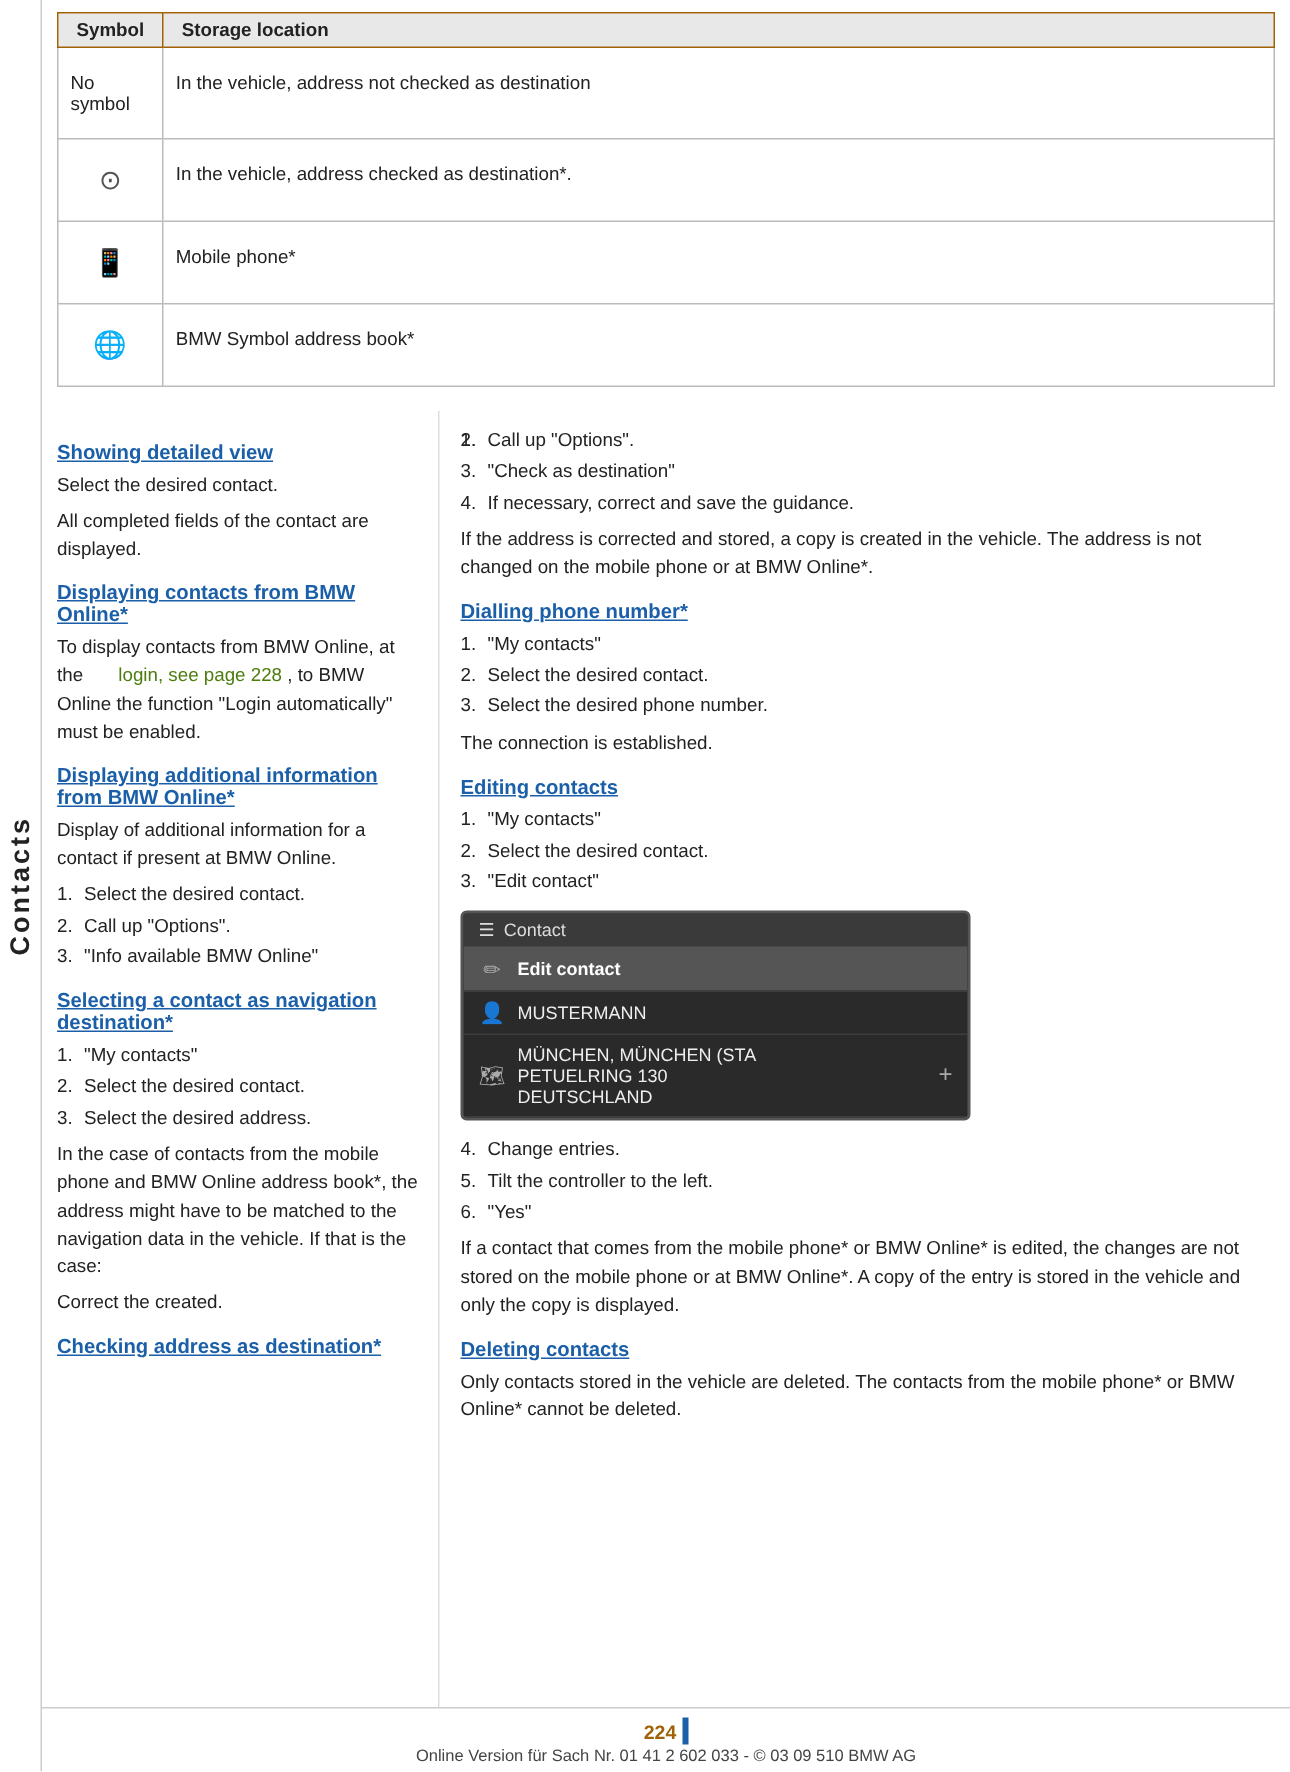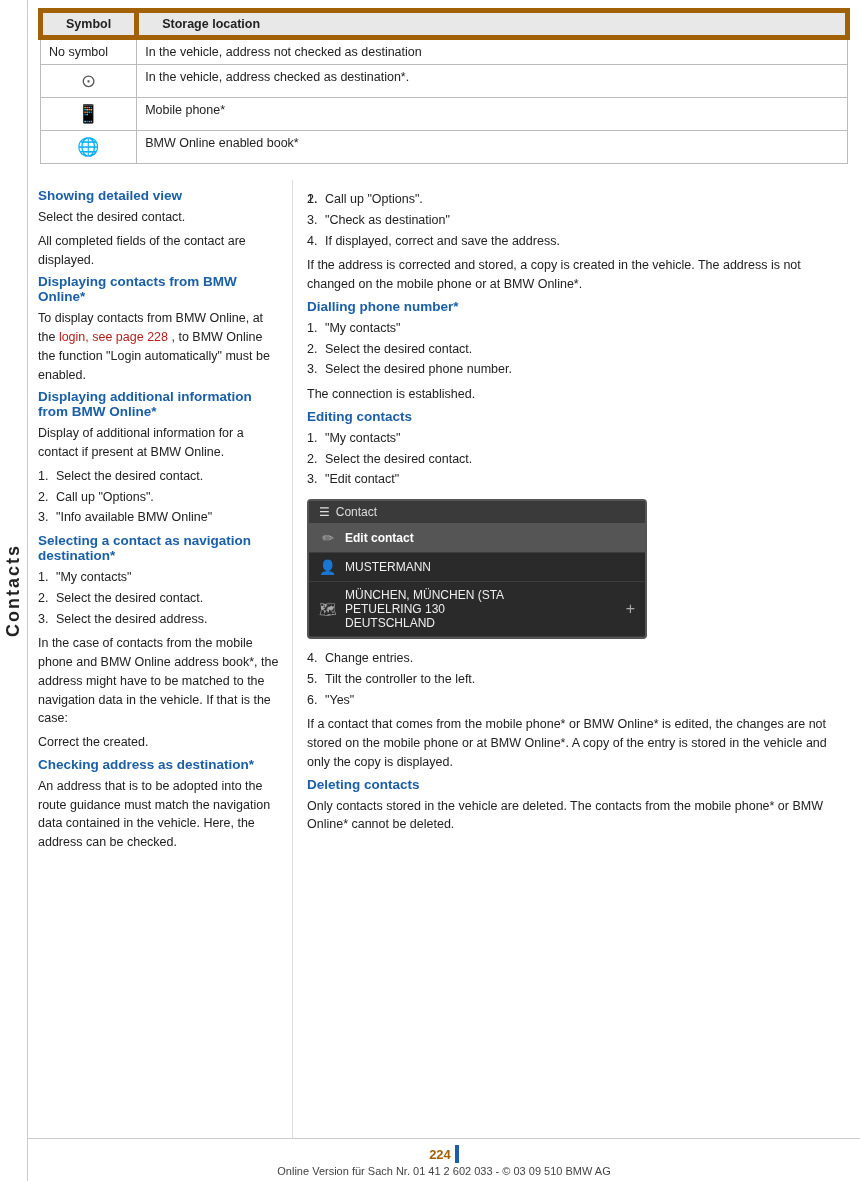--- a/index.html
+++ b/index.html
@@ -67,62 +67,64 @@
 
     
     .symbol-table {
       width: 100%;
       border-collapse: collapse;
       margin-bottom: 16px;
       font-size: 12.5px;
     }
     .symbol-table th {
       background: #e8e8e8;
-      border: 5px solid #a16207;
-      padding: 4px 23px;
+      border: 1px solid #a16207;
+      padding: 4px 12px;
       text-align: left;
       font-weight: bold;
     }
     .symbol-table td {
       border: 1px solid #bbb;
-      padding: 5px 8px;
+      padding: 16px 8px;
       vertical-align: top;
     }
     .symbol-table .icon-cell {
       text-align: center;
       width: 50px;
     }
     .symbol-icon {
       font-size: 18px;
       color: #555;
     }
 
     
     .section-heading {
       color: #1a5fa8;
       font-weight: bold;
       font-size: 13.5px;
       margin-bottom: 5px;
       margin-top: 14px;
     }
     .section-heading:first-child, .section-heading.first {
-      margin-top: 0;
+      margin-top: 12px;
+      text-decoration: underline;
     }
 
     
     .body-text {
       font-size: 12.5px;
       line-height: 1.5;
       margin-bottom: 5px;
       color: #222;
     }
 
     .link-text {
-      color: #b91c1c;
+      color: #4d7c0f;
       text-decoration: none;
+      margin-left: 20px;
     }
 
     
     .num-list {
       padding-left: 0;
       list-style: none;
       margin-bottom: 6px;
     }
     .num-list li {
       font-size: 12.5px;
@@ -261,21 +263,21 @@
           <tr>
             <td class="icon-cell">
               <span class="symbol-icon">📱</span>
             </td>
             <td>Mobile phone*</td>
           </tr>
           <tr>
             <td class="icon-cell">
               <span class="symbol-icon">🌐</span>
             </td>
-            <td>BMW Online enabled book*</td>
+            <td>BMW Symbol address book*</td>
           </tr>
         </tbody>
       </table>
     </div>
 
     <div class="columns">
 
       <div class="left-col">
 
         <div>
@@ -309,33 +311,32 @@
             <li><span class="num">1.</span><span>"My contacts"</span></li>
             <li><span class="num">2.</span><span>Select the desired contact.</span></li>
             <li><span class="num">3.</span><span>Select the desired address.</span></li>
           </ol>
           <p class="body-text">In the case of contacts from the mobile phone and BMW Online address book*, the address might have to be matched to the navigation data in the vehicle. If that is the case:</p>
           <p class="body-text">Correct the created.</p>
         </div>
 
         <div>
           <div class="section-heading">Checking address as destination*</div>
-          <p class="body-text">An address that is to be adopted into the route guidance must match the navigation data contained in the vehicle. Here, the address can be checked.</p>
         </div>
 
       </div>
 
       <div class="right-col">
 
         <div>
           <ol class="num-list">
             <li><span class="num">1.</span></li>
             <li><span class="num">2.</span><span>Call up "Options".</span></li>
             <li><span class="num">3.</span><span>"Check as destination"</span></li>
-            <li><span class="num">4.</span><span>If displayed, correct and save the address.</span></li>
+            <li><span class="num">4.</span><span>If necessary, correct and save the guidance.</span></li>
           </ol>
           <p class="body-text">If the address is corrected and stored, a copy is created in the vehicle. The address is not changed on the mobile phone or at BMW Online*.</p>
         </div>
 
         <div>
           <div class="section-heading">Dialling phone number*</div>
           <ol class="num-list">
             <li><span class="num">1.</span><span>"My contacts"</span></li>
             <li><span class="num">2.</span><span>Select the desired contact.</span></li>
             <li><span class="num">3.</span><span>Select the desired phone number.</span></li>

